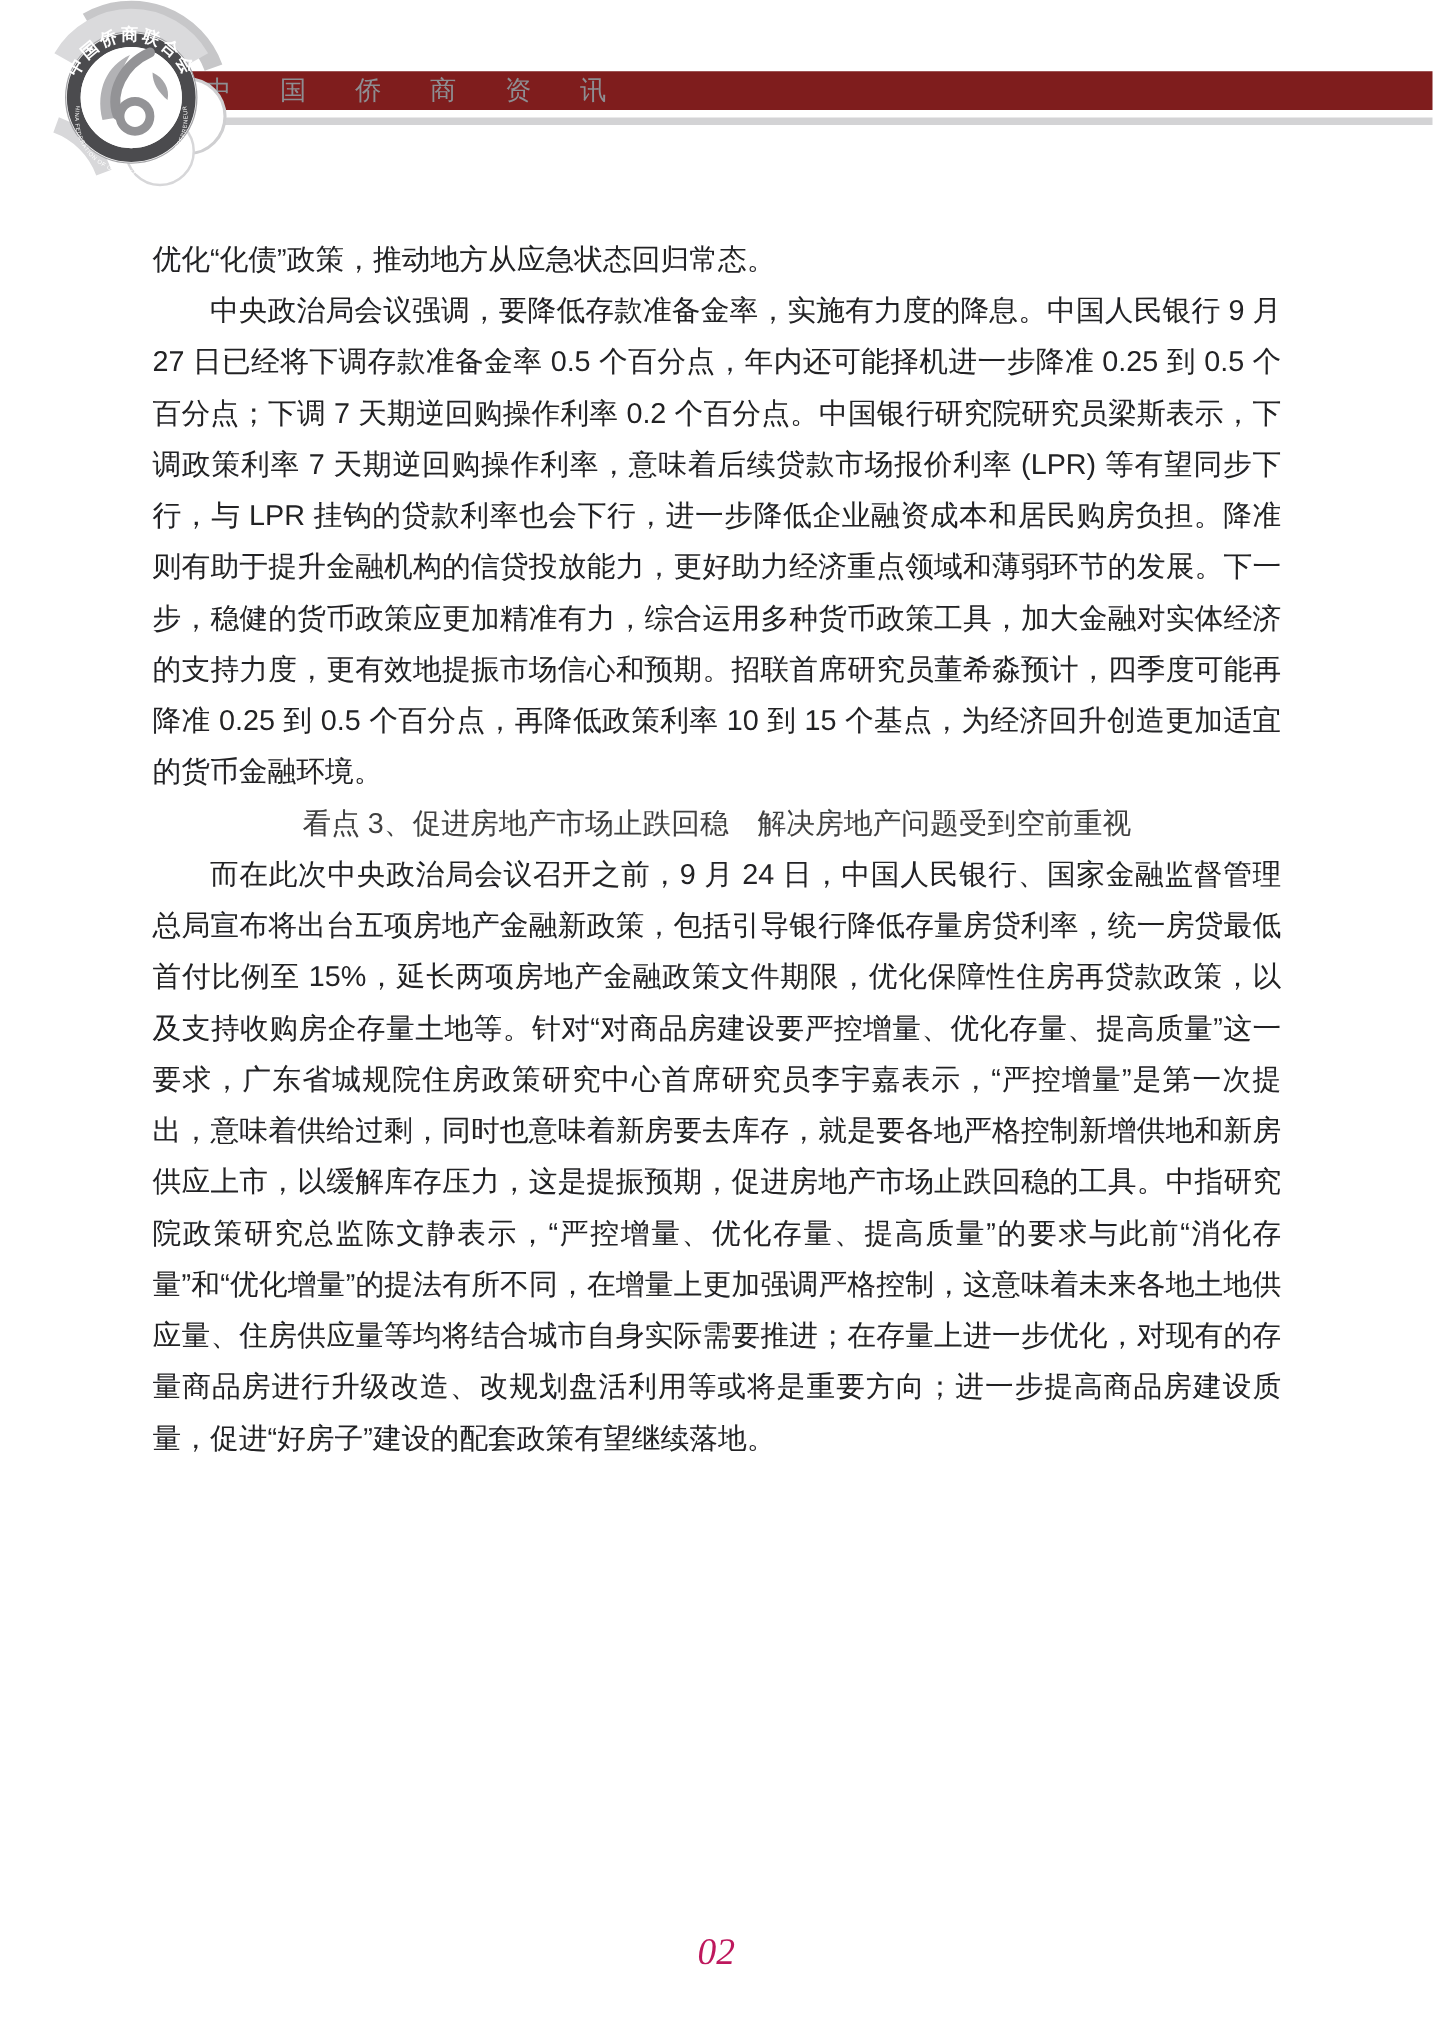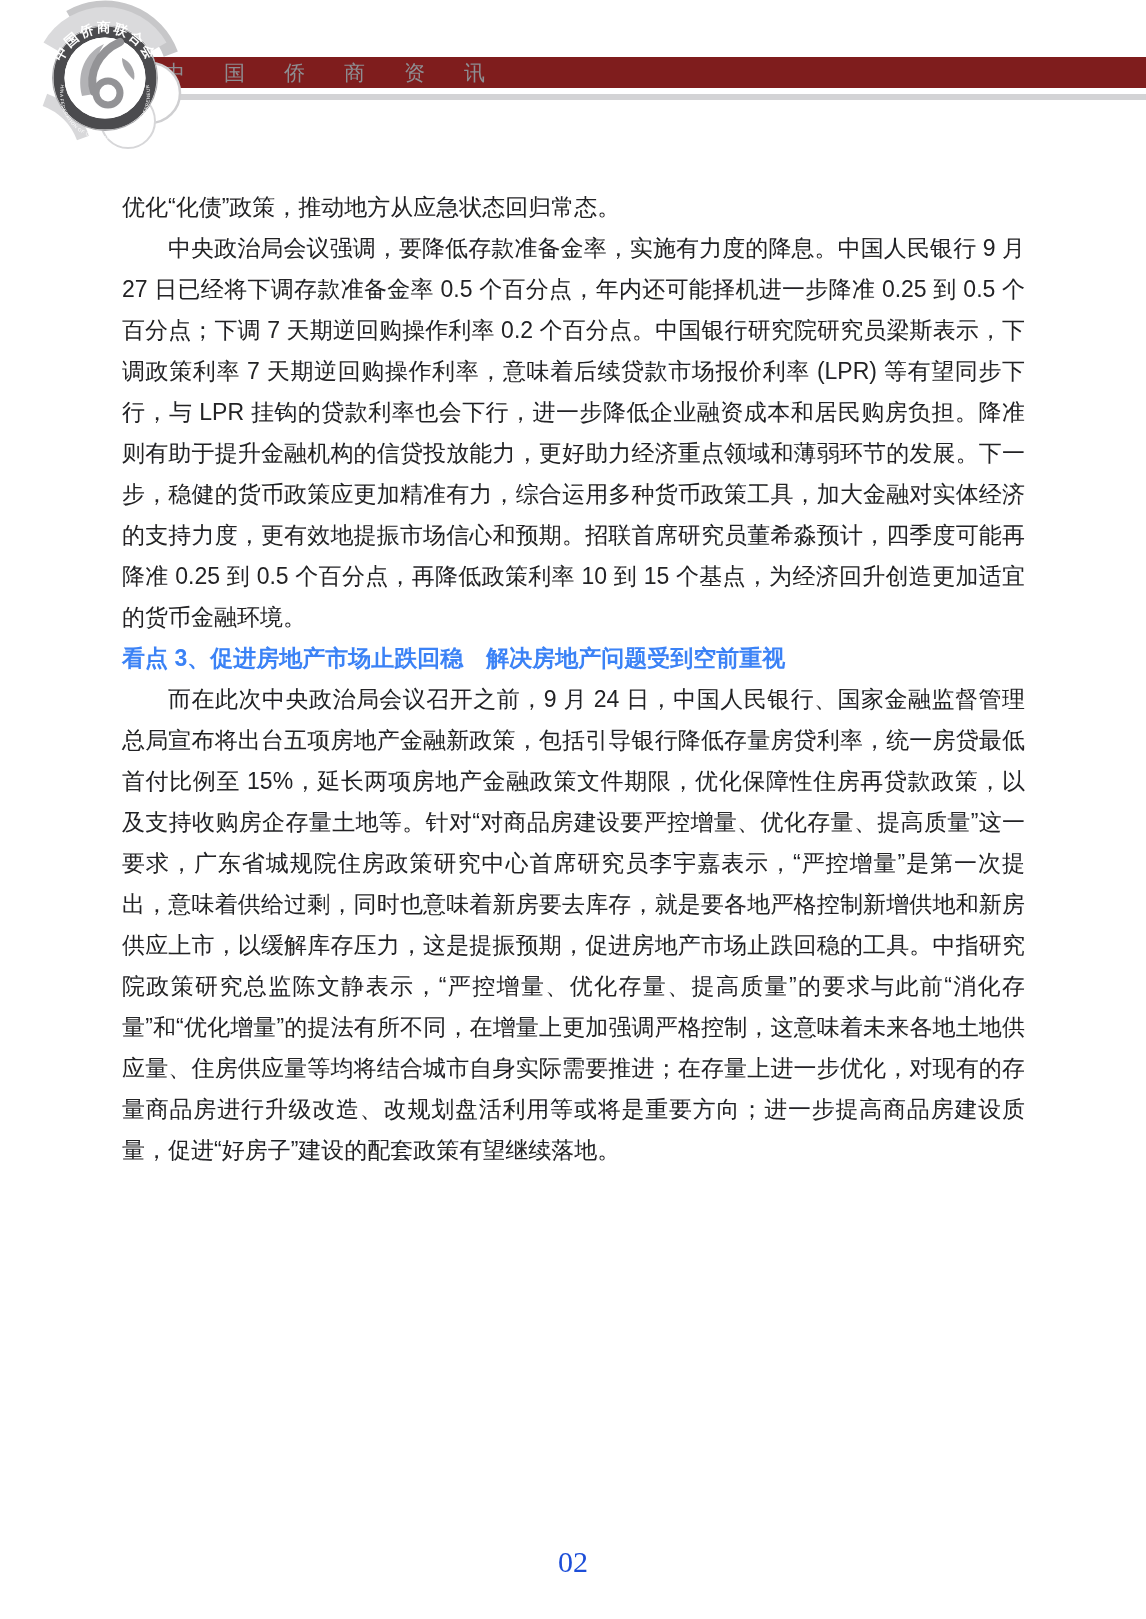--- a/index.html
+++ b/index.html
@@ -31,29 +31,29 @@
   .logo-svg { position: absolute; left: 30px; top: 0; }
 
   
   .article {
     position: absolute; left: 122px; top: 139px; width: 903px;
     font-size: 23px; line-height: 41px; color: #222224; margin-top: 48px;
   }
   .para { text-align: justify; text-justify: inter-ideograph; margin: 0; }
   .para.indent { text-indent: 46px; }
   .heading {
-    font-weight: bold; color: #3b82f6; margin: 0;
+    font-weight: normal; text-align: center; color: #404040; margin: 0;
   }
 
   
   .page-number {
     position: absolute; left: 0; top: 1545px; width: 100%;
     text-align: center;
     font-family: "Liberation Serif", "DejaVu Serif", serif;
-    font-size: 30px; color: #1d4ed8;
+    font-size: 30px; color: #be185d; font-style: italic;
   }
 </style>
 </head>
 <body>
 
 <div class="page-header">
 
   <div class="banner-bar">
     <span class="banner-title">中　国　侨　商　资　讯</span>
   </div>

